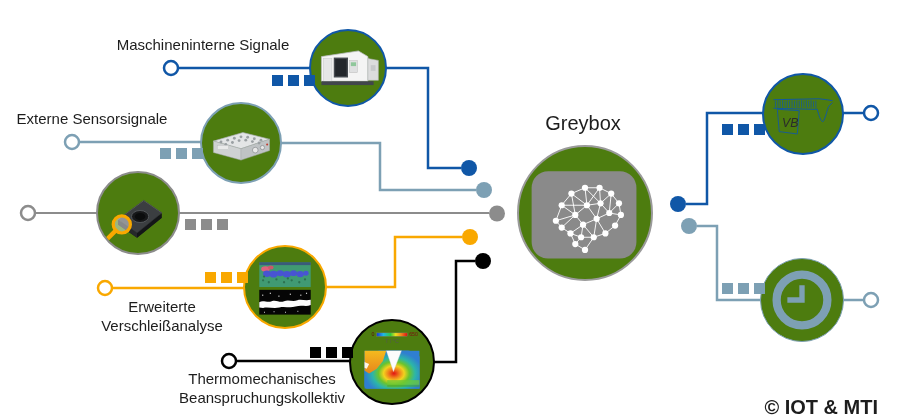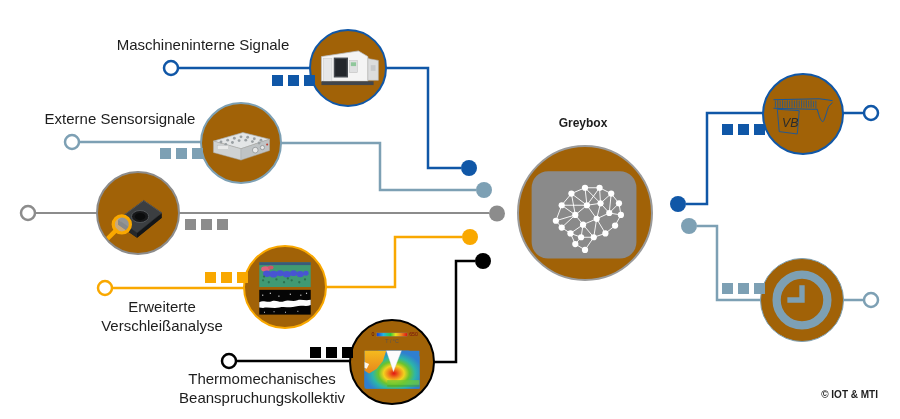--- a/index.html
+++ b/index.html
@@ -1,36 +1,36 @@
 <!DOCTYPE html>
 <html style="--c-blue: #1057a7; --c-steel: #7da0b4; --c-gray: #8c8c8c; --c-orange: #f9a800; --c-black: #000000; --c-node-outline: #9a9a9a; --c-brain-box: #8a8a8a; --c-text: #1d1d1d;"><head>
 <meta charset="utf-8">
 <style>
   html,body{margin:0;padding:0;background:#fff;}
   .canvas{position:relative;width:900px;height:419px;background:#ffffff;overflow:hidden;
           font-family:"Liberation Sans",sans-serif;color:var(--c-text,#1d1d1d);}
-  .node{position:absolute;background:#a16207;border-radius:50%;box-sizing:border-box;overflow:hidden;z-index:2;}
+  .node{position:absolute;background:#4d7c0f;border-radius:50%;box-sizing:border-box;overflow:hidden;z-index:2;}
   .node svg{position:absolute;left:0;top:0;width:100%;height:100%;}
   .wires{position:absolute;left:0;top:0;width:900px;height:419px;z-index:4;pointer-events:none;}
   .wires .term{fill:#fff;stroke-width:2.5px;}
   .wires path{fill:none;stroke-width:2.5px;}
   .wires .thin path{stroke-width:2.1px;}
   .lbl{position:absolute;font-size:15px;line-height:18px;white-space:nowrap;z-index:3;}
   .center-x{transform:translateX(-50%);text-align:center;}
   .lbl2 div{line-height:19px;}
-  .bold{font-weight:bold;font-size:12px;}
-  .copyright{font-weight:600;font-size:10px;}
+  .bold{font-weight:normal;font-size:20px;}
+  .copyright{font-weight:600;font-size:20px;margin-top:12px;}
 </style>
 </head>
 <body>
 
 <div class="canvas">
 
   <div class="lbl center-x" style="left:203px;top:36px">Maschineninterne Signale</div>
-  <div class="lbl center-x" style="left:120px;top:110px">Externe Sensorsignale</div>
+  <div class="lbl center-x" style="left:92px;top:110px">Externe Sensorsignale</div>
   <div class="lbl lbl2 center-x" style="left:262px;top:369px">
     <div>Thermomechanisches</div>
     <div>Beanspruchungskollektiv</div>
   </div>
   <div class="lbl lbl2 center-x" style="left:162px;top:297px">
     <div>Erweiterte</div>
     <div>Verschleißanalyse</div>
   </div>
   <div class="lbl bold center-x" style="left:583px;top:114px">Greybox</div>
   <div class="lbl copyright" style="right:22px;top:386px">© IOT &amp; MTI</div>

